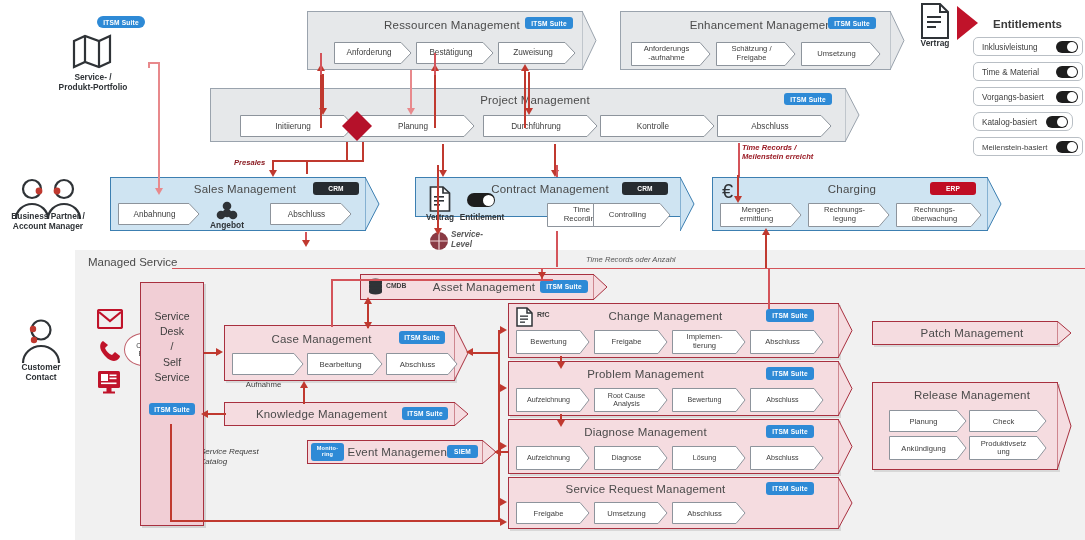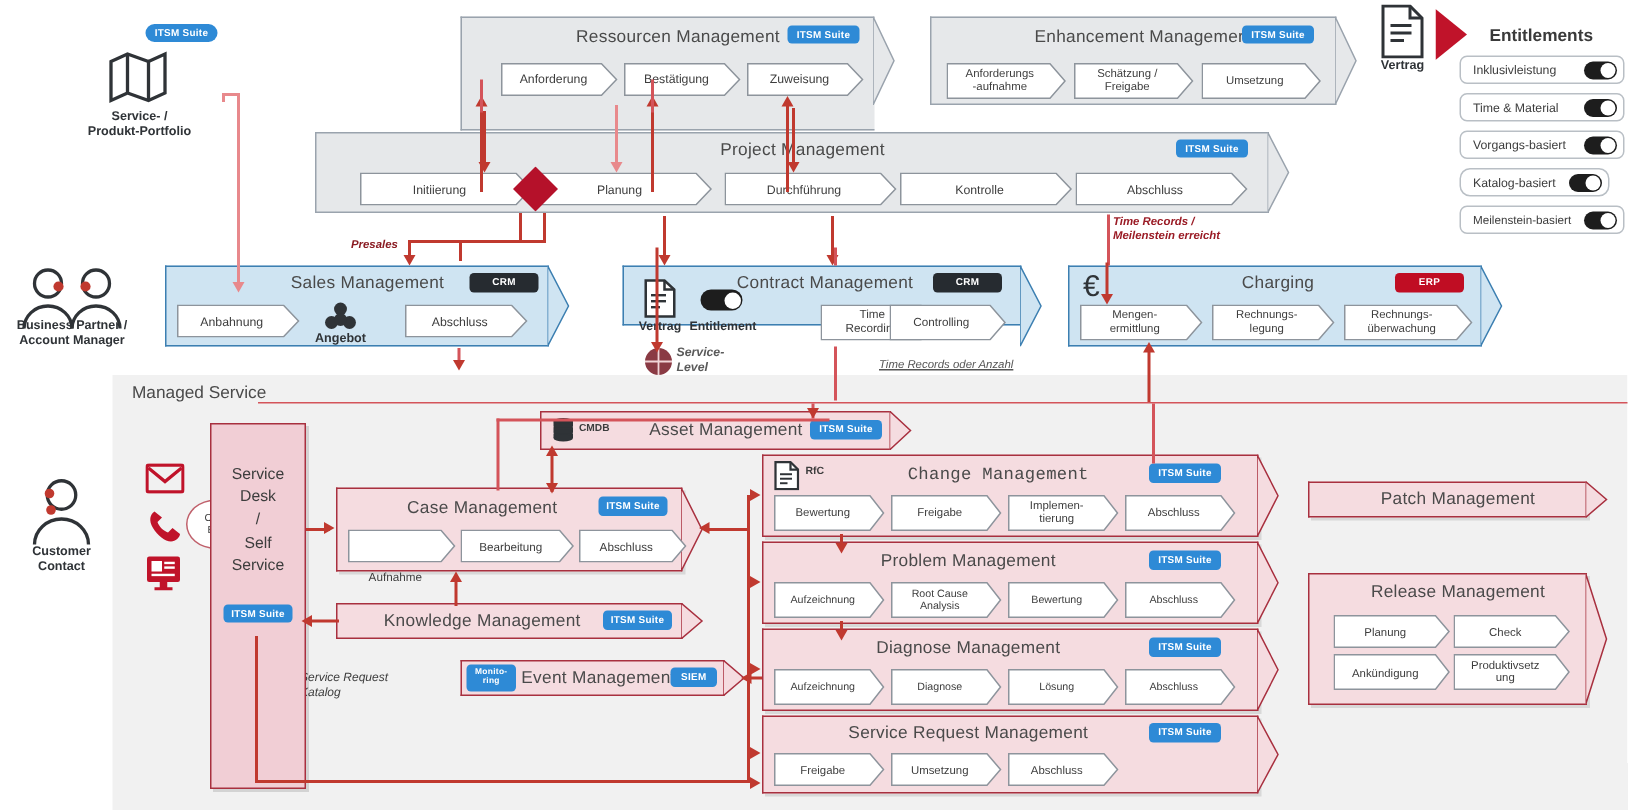--- a/index.html
+++ b/index.html
@@ -127,21 +127,21 @@
     <svg width="22" height="18" viewBox="0 0 22 18">
         <rect x="0" y="0" width="7" height="7" fill="#2f3337"></rect>
         <rect x="9" y="0.6" width="13" height="5.6" fill="#2f3337"></rect>
         <rect x="0" y="10" width="7" height="7" fill="#2f3337"></rect>
         <rect x="9" y="10.6" width="13" height="5.6" fill="#2f3337"></rect>
       </svg>
   </div>
   <div style="position:absolute;left:200px;top:447px;width:110px;font-size:8px;font-style:italic;color:#3d3d3d;line-height:1.3;white-space:pre-line;">Service Request
 Katalog</div>
 
-  <div class="band" style="left:307px;top:11px;width:290px;height:76px;">
+  <div class="band" style="left:307px;top:11px;width:290px;height:59px;">
     <div class="bandbody" style="background:#e6e8ea;"></div>
     <svg style="position:absolute;right:0;top:0;" width="15" height="59" viewBox="0 0 15 59">
         <path d="M0 0 L14 29.5 L0 59 Z" fill="#e6e8ea" stroke="#9aa3ad" stroke-width="1"></path>
       </svg>
     <div class="b-title" style="top:8px;">Ressourcen Management</div>
     <div class="badge itsm" style="left:218px;top:6px;width:48px;height:12px;border-radius:3px;">ITSM Suite</div>
 
     <div class="stepwrap" style="left:27px;top:31px;">
       <svg width="78" height="22" viewBox="0 0 78 22">
           <path d="M0.5 0.5 L67 0.5 L77 11 L67 21.5 L0.5 21.5 Z" fill="#fff" stroke="#8d949c" stroke-width="1"></path>
@@ -455,21 +455,21 @@
 ring</div>
     <div class="b-title" style="top:6px;left:38px;right:44px;">Event Management</div>
     <div class="badge siem" style="left:140px;top:5px;width:31px;height:13px;border-radius:3px;">SIEM</div>
   </div>
 
   <div class="band" style="left:508px;top:303px;width:345px;height:55px;">
     <div class="bandbody" style="background:#f5dce0;border-color:#a8303f;box-shadow:2px 2px 0 rgba(0,0,0,.1);"></div>
     <svg style="position:absolute;right:0;top:0;" width="15" height="55" viewBox="0 0 15 55">
         <path d="M0 0 L14 27.5 L0 55 Z" fill="#f5dce0" stroke="#a8303f" stroke-width="1"></path>
       </svg>
-    <div class="b-title" style="top:7px;left:60px;right:90px;font-family:Liberation Mono, monospace;">Change Management</div>
+    <div class="b-title" style="top:7px;left:60px;right:90px;">Change Management</div>
     <div style="position:absolute;left:8px;top:4px;">
       <svg width="17" height="20" viewBox="0 0 17 20">
           <path d="M1 1 L11 1 L16 6 L16 19 L1 19 Z" fill="#fff" stroke="#2f3337" stroke-width="1.5"></path>
           <path d="M11 1 L11 6 L16 6" fill="none" stroke="#2f3337" stroke-width="1.5"></path>
           <rect x="4" y="8.5" width="8" height="1.3" fill="#2f3337"></rect>
           <rect x="4" y="11.5" width="8" height="1.3" fill="#2f3337"></rect>
           <rect x="4" y="14.5" width="5" height="1.3" fill="#2f3337"></rect>
         </svg>
     </div>
     <div style="position:absolute;left:29px;top:8px;font-size:7px;font-weight:bold;color:#3d3d3d;">RfC</div>
@@ -681,21 +681,21 @@
   <div class="ln" style="left:737px;top:175px;width:2px;height:24px;"></div>
   <div class="ar down" style="left:733.5px;top:196px;"></div>
 
   <div class="ln" style="left:437px;top:165px;width:2px;height:65px;"></div>
   <div class="ar down" style="left:433.5px;top:228px;"></div>
 
   <div class="ln thin" style="left:556px;top:165px;width:1.6px;height:12px;"></div>
   <div class="ln thin" style="left:556px;top:231px;width:1.6px;height:36px;"></div>
 
   <div class="ln thin" style="left:172px;top:268px;width:938px;height:1.4px;background:#d4545a;"></div>
-  <div class="anno" style="left:586px;top:238px;text-decoration:underline;">Time Records oder Anzahl</div>
+  <div class="anno" style="left:586px;top:255px;">Time Records oder Anzahl</div>
 
   <div class="ln" style="left:765px;top:233px;width:2px;height:35px;"></div>
   <div class="ar up" style="left:761.5px;top:228px;"></div>
 
   <div class="ln thin" style="left:305px;top:232px;width:1.6px;height:12px;"></div>
   <div class="ar down" style="left:301.5px;top:240px;"></div>
 
   <div class="ln thin" style="left:541px;top:269px;width:1.6px;height:10px;"></div>
   <div class="ar down" style="left:537.5px;top:272px;"></div>
 

